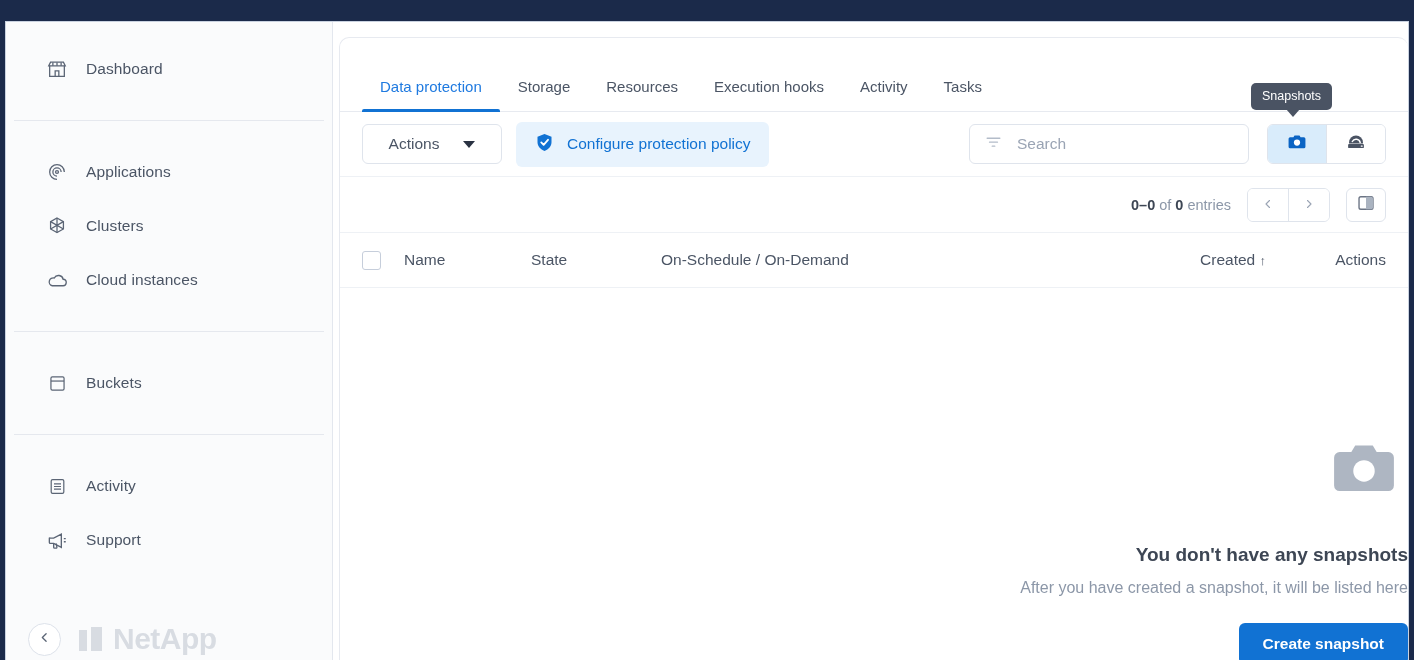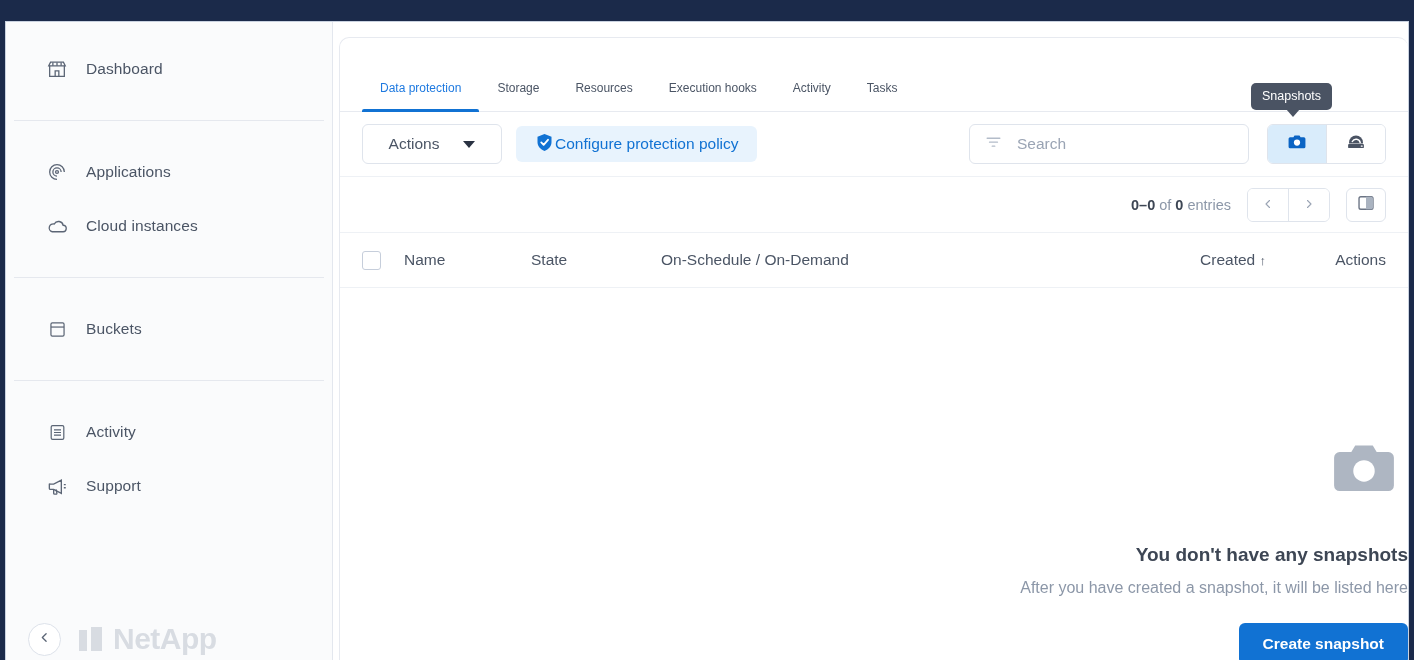--- a/index.html
+++ b/index.html
@@ -102,21 +102,21 @@
   
   #tabbar {
     position: relative;
     height: 74px;
     border-bottom: 1px solid #e7eaf0;
     display: flex; align-items: flex-end;
     padding-left: 22px;
   }
   .tab {
     padding: 0 18px 16px 18px;
-    font-size: 12px;
+    font-size: 15px;
     color: #4b5565;
     cursor: pointer;
     position: relative;
     white-space: nowrap;
   }
   .tab.active { color: #1f7ae0; }
   .tab.active::after {
     content: "";
     position: absolute;
     left: 0; right: 0; bottom: -1px;
@@ -164,25 +164,26 @@
     cursor: pointer;
     padding: 0 16px;
   }
   .caret {
     width: 0; height: 0;
     border-left: 6px solid transparent;
     border-right: 6px solid transparent;
     border-top: 7px solid #2a3242;
   }
   #configure-btn {
-    height: 36px;
+    height: 45px;
     margin-left: 14px;
     background: #e8f3fd;
     border: none; border-radius: 6px;
     display: flex; align-items: center;
+    gap: 12px;
     padding: 0 18px;
     font-size: 15.5px; color: #1172d3;
     cursor: pointer;
   }
   #search-wrap {
     margin-left: auto;
     display: flex; align-items: center;
   }
   #search-box {
     width: 280px; height: 40px;
@@ -330,20 +331,29 @@
     <div class="nav-group">
       <div class="nav-item">
         <span class="nav-icon">
           <svg width="22" height="22" viewBox="0 0 24 24" fill="none" stroke="#5b6575" stroke-width="1.4">
             <path d="M20 12a8 8 0 1 0-8 8"></path>
             <path d="M16.5 12a4.5 4.5 0 1 0-4.5 4.5"></path>
             <circle cx="12" cy="12" r="1.6"></circle>
           </svg>
         </span>
         <span class="nav-label">Applications</span>
+      </div>
+      <div class="nav-item">
+        <span class="nav-icon">
+          <svg width="22" height="22" viewBox="0 0 24 24" fill="none" stroke="#5b6575" stroke-width="1.4">
+            <path d="M12 3.2 L19 7.2 V15.2 L12 19.2 L5 15.2 V7.2 Z"></path>
+            <path d="M12 3.2 V19.2 M5 7.2 L19 15.2 M19 7.2 L5 15.2"></path>
+          </svg>
+        </span>
+        <span class="nav-label">Clusters</span>
       </div>
       <div class="nav-item">
         <span class="nav-icon">
           <svg width="23" height="23" viewBox="0 0 24 24" fill="none" stroke="#5b6575" stroke-width="1.4">
             <path d="M6.5 17.5h11a3.4 3.4 0 0 0 .4-6.8A5 5 0 0 0 8.6 9.4 3.9 3.9 0 0 0 6.5 17.5Z"></path>
           </svg>
         </span>
         <span class="nav-label">Cloud instances</span>
       </div>
     </div>

